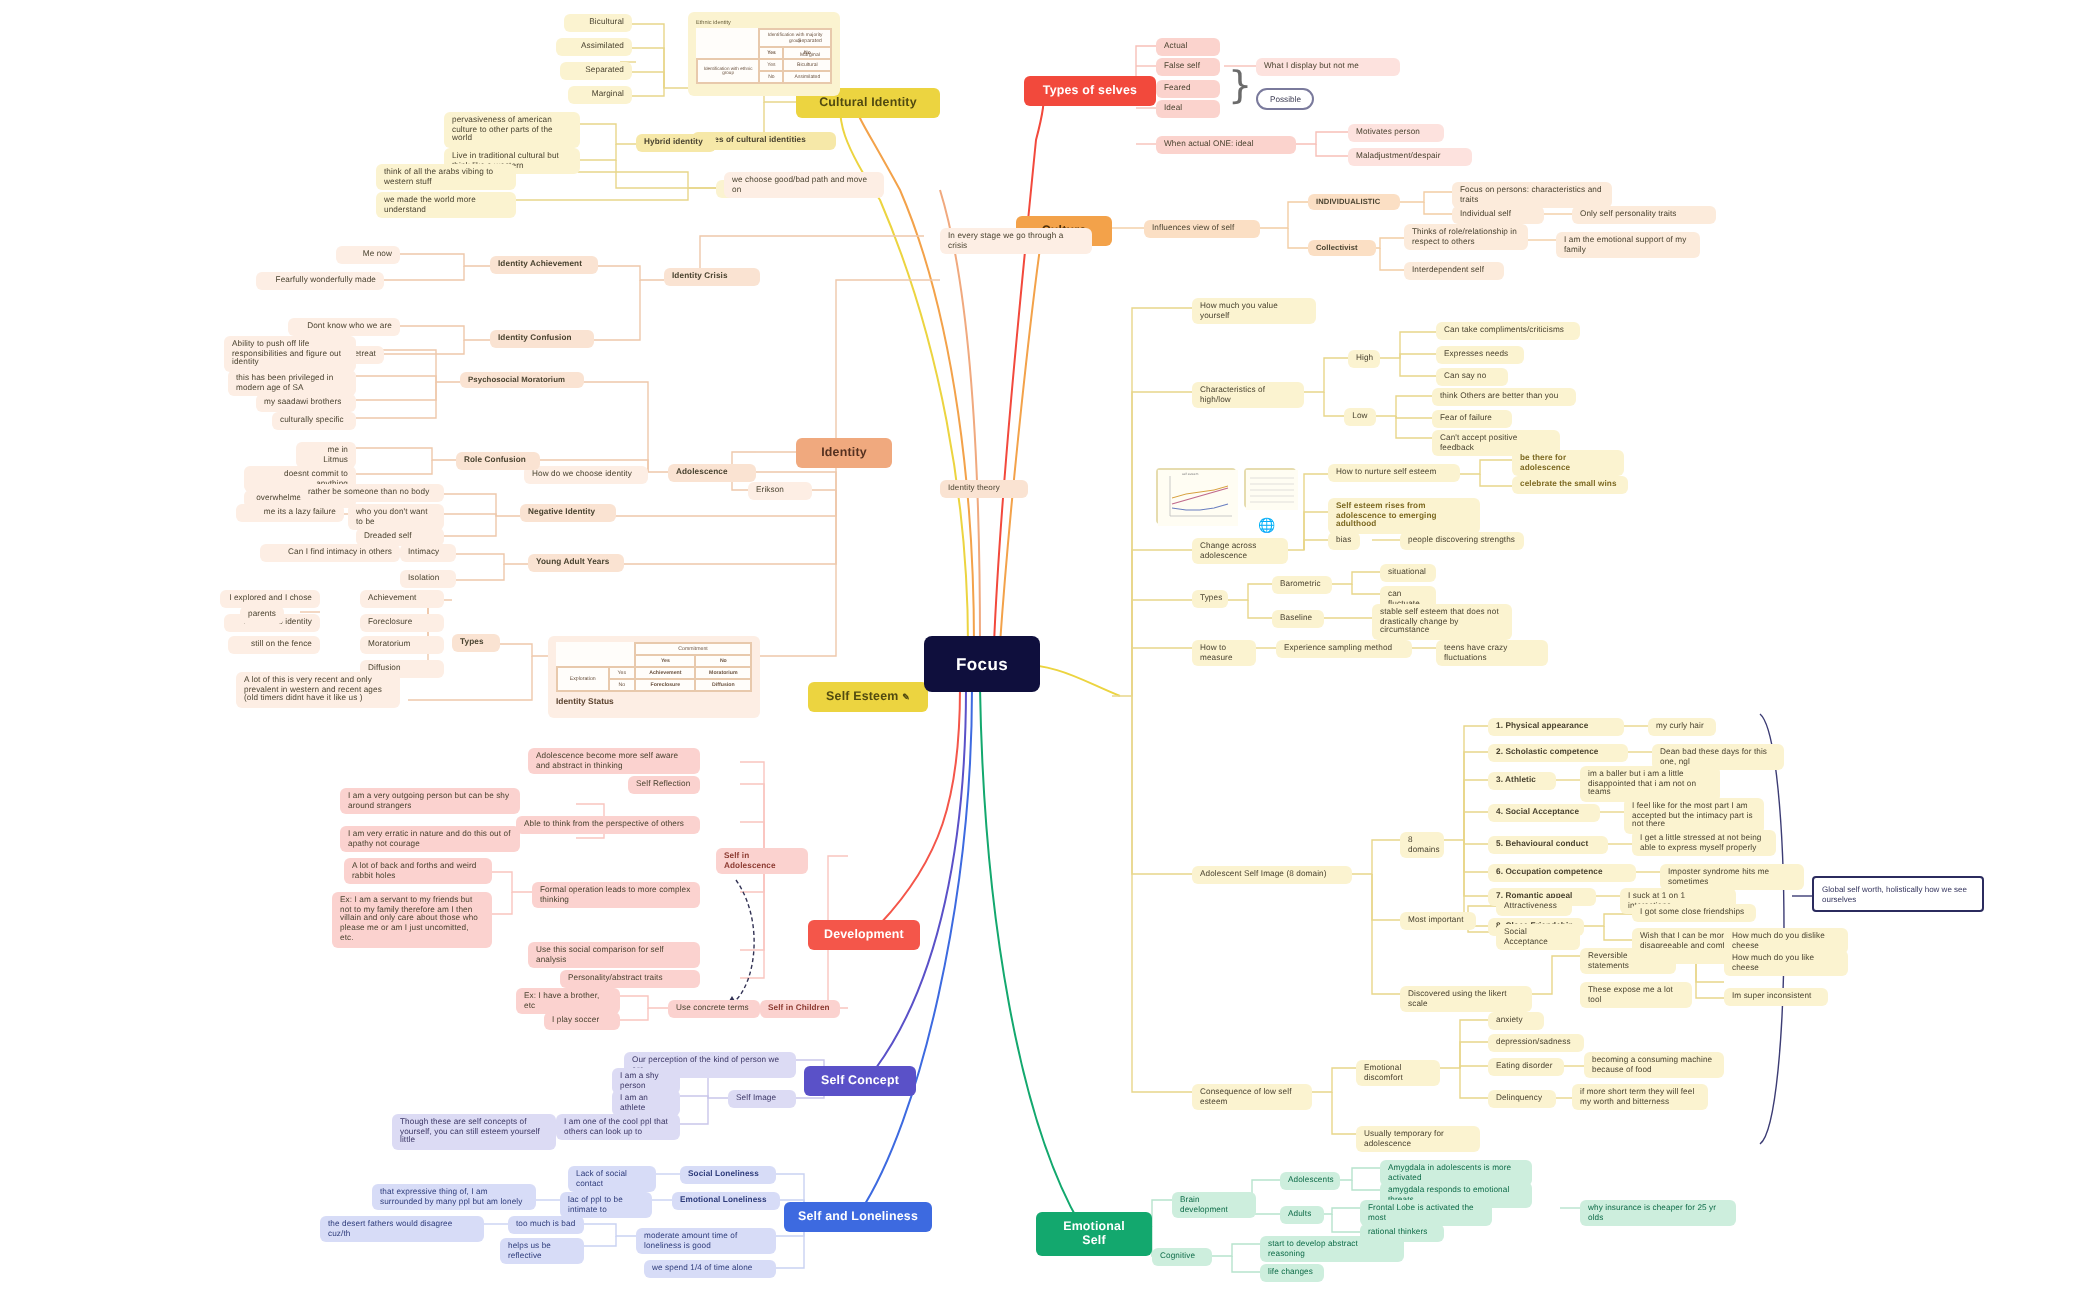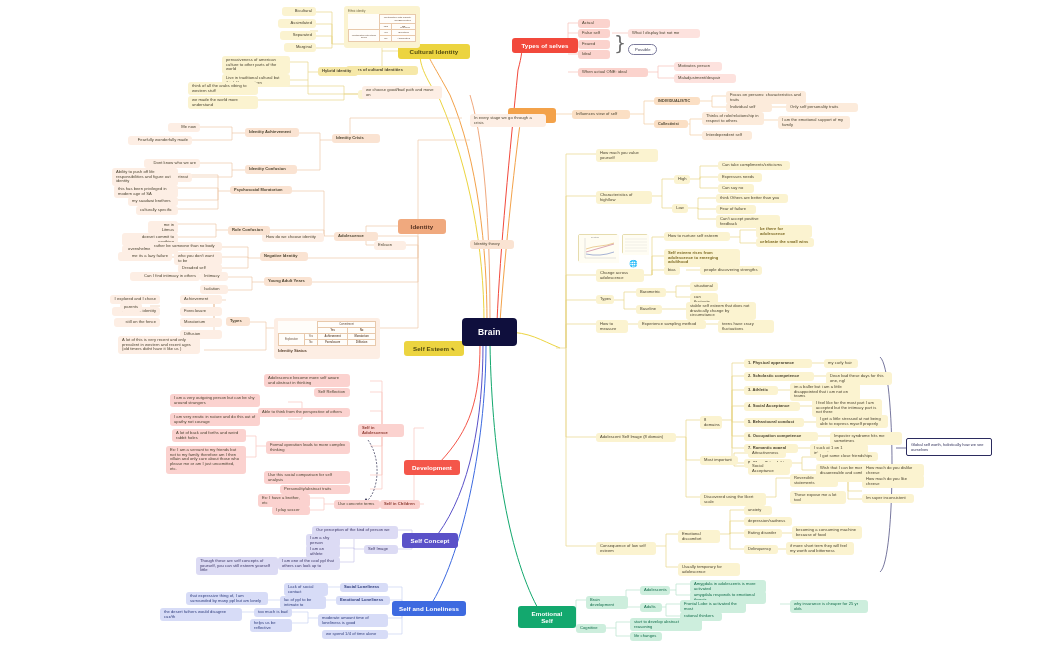--- a/index.html
+++ b/index.html
@@ -340,21 +340,21 @@
     <path d="M606 628 L616 628 L616 622 L630 622" stroke="#b7e3cd" fill="none" stroke-width="0.7"></path>
     <path d="M616 628 L616 636 L630 636" stroke="#b7e3cd" fill="none" stroke-width="0.7"></path>
 
     <path d="M880 357 C896 370 896 560 880 572" stroke="#3c3c74" fill="none" stroke-width="0.7"></path>
     <path d="M896 448 L906 448" stroke="#3c3c74" fill="none" stroke-width="0.7"></path>
 
     <path d="M368 440 C382 460 378 490 368 500" stroke="#333355" fill="none" stroke-width="0.7" stroke-dasharray="2 1.4"></path>
     <path d="M366 498 L369 503 L363 503 Z" fill="#333355"></path>
   </svg>
 
-  <div class="root" style="left:462px; top:318px;">Brain</div>
+  <div class="root" style="left:462px; top:318px;">Focus</div>
 
   <div class="node main m-yellow" style="left:398px; top:44px; width:72px;">Cultural Identity</div>
 
   <div class="node c-yellow bold" style="left:346px; top:66px; width:72px;">Types of cultural identities</div>
 
   <div class="node c-yellow2" style="left:282px; top:7px; width:34px; text-align:right;">Bicultural</div>
   <div class="node c-yellow2" style="left:278px; top:19px; width:38px; text-align:right;">Assimilated</div>
   <div class="node c-yellow2" style="left:280px; top:31px; width:36px; text-align:right;">Separated</div>
   <div class="node c-yellow2" style="left:284px; top:43px; width:32px; text-align:right;">Marginal</div>
 

